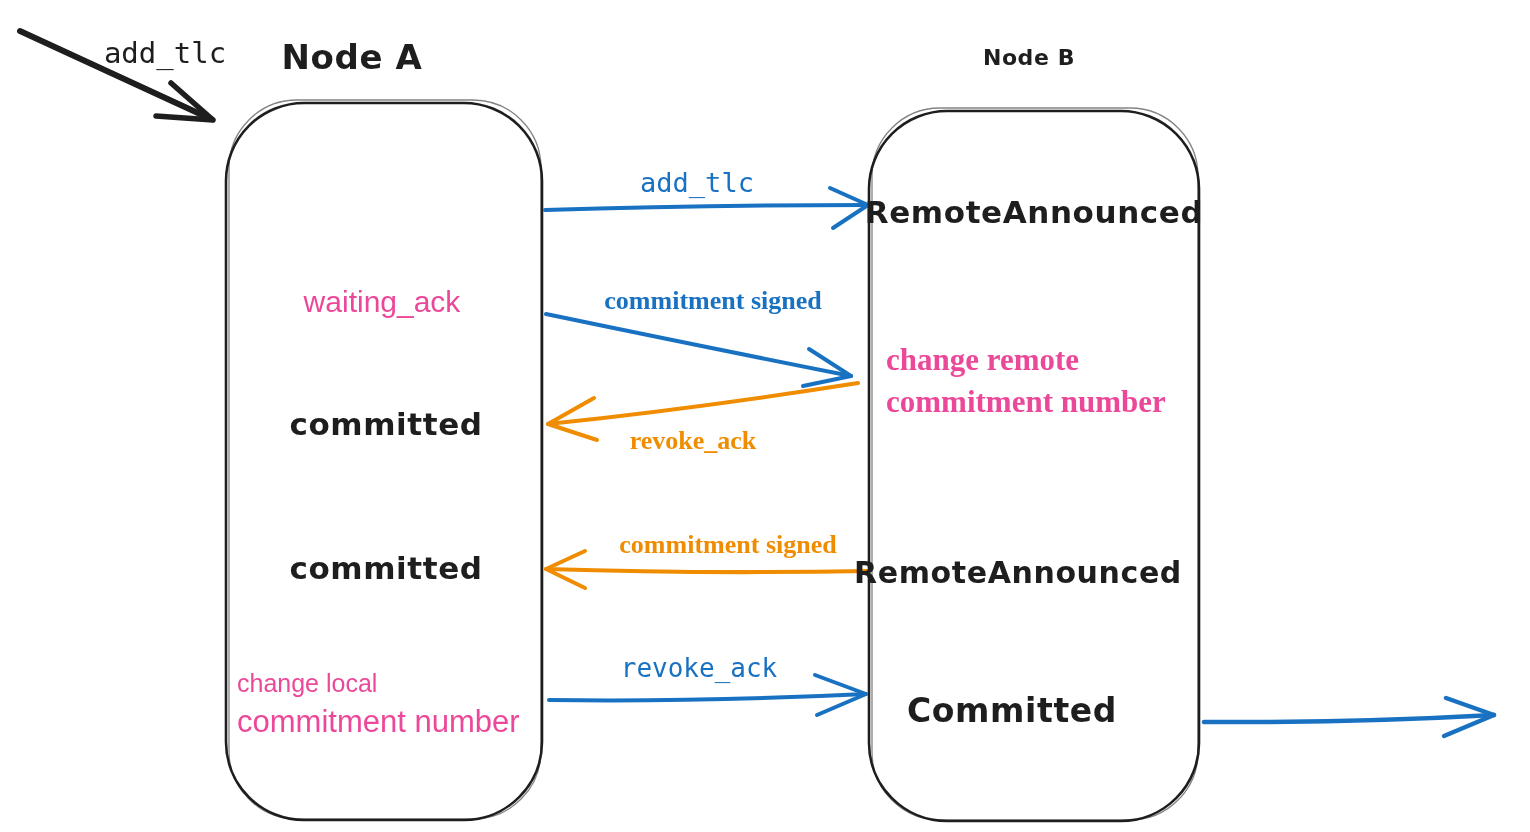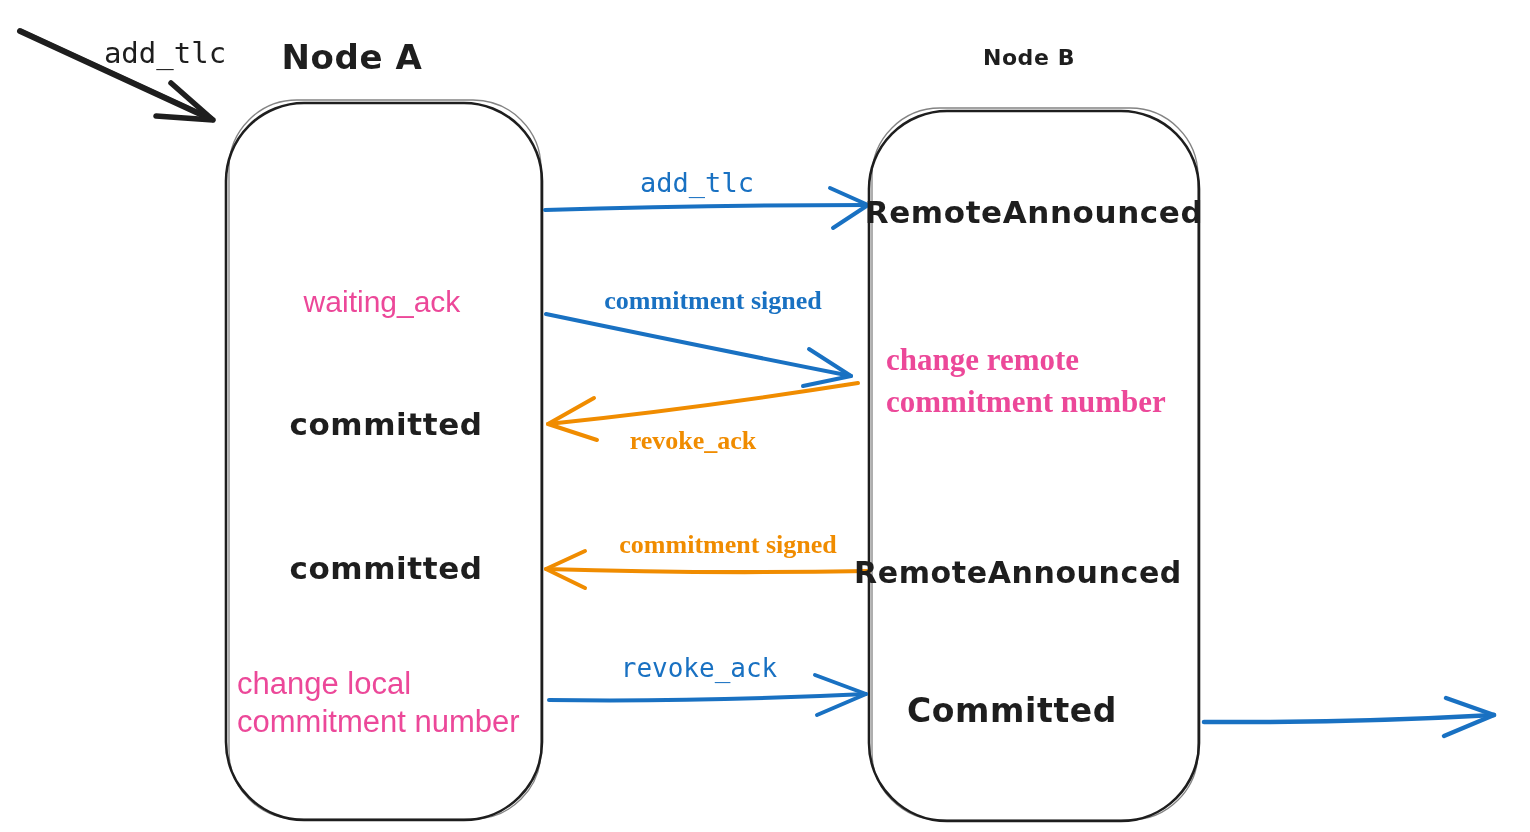--- a/index.html
+++ b/index.html
@@ -74,21 +74,21 @@
   </svg>
 
   <div class="txt mono c-ink" style="left:165px;top:41px;font-size:29px;">add_tlc</div>
 
   <div class="txt hand c-ink" style="left:352px;top:45px;font-size:34px;text-align:center;">Node A</div>
   <div class="txt hand c-ink" style="left:1029px;top:46px;font-size:22px;">Node B</div>
 
   <div class="txt sans c-red" style="left:382px;top:290px;font-size:30px;">waiting_ack</div>
   <div class="txt hand c-ink" style="left:386px;top:412px;font-size:31px;">committed</div>
   <div class="txt hand c-ink" style="left:386px;top:556px;font-size:31px;">committed</div>
-  <div class="txt lft sans c-red" style="left:237px;top:671px;font-size:31px;">change local</div>
+  <div class="txt lft sans c-red" style="left:237px;top:671px;font-size:25px;">change local</div>
   <div class="txt lft sans c-red" style="left:237px;top:709px;font-size:31px;">commitment number</div>
 
   <div class="txt hand c-ink" style="left:1034px;top:200px;font-size:31px;">RemoteAnnounced</div>
   <div class="txt lft sansb c-red" style="left:886px;top:347px;font-size:31px;">change remote</div>
   <div class="txt lft sansb c-red" style="left:886px;top:389px;font-size:31px;">commitment number</div>
   <div class="txt hand c-ink" style="left:1018px;top:561px;font-size:30px;">RemoteAnnounced</div>
   <div class="txt hand c-ink" style="left:1012px;top:698px;font-size:33px;">Committed</div>
 
   <div class="txt mono c-blue" style="left:697px;top:170px;font-size:27px;">add_tlc</div>
   <div class="txt sansb c-blue" style="left:713px;top:289px;font-size:26px;">commitment signed</div>

